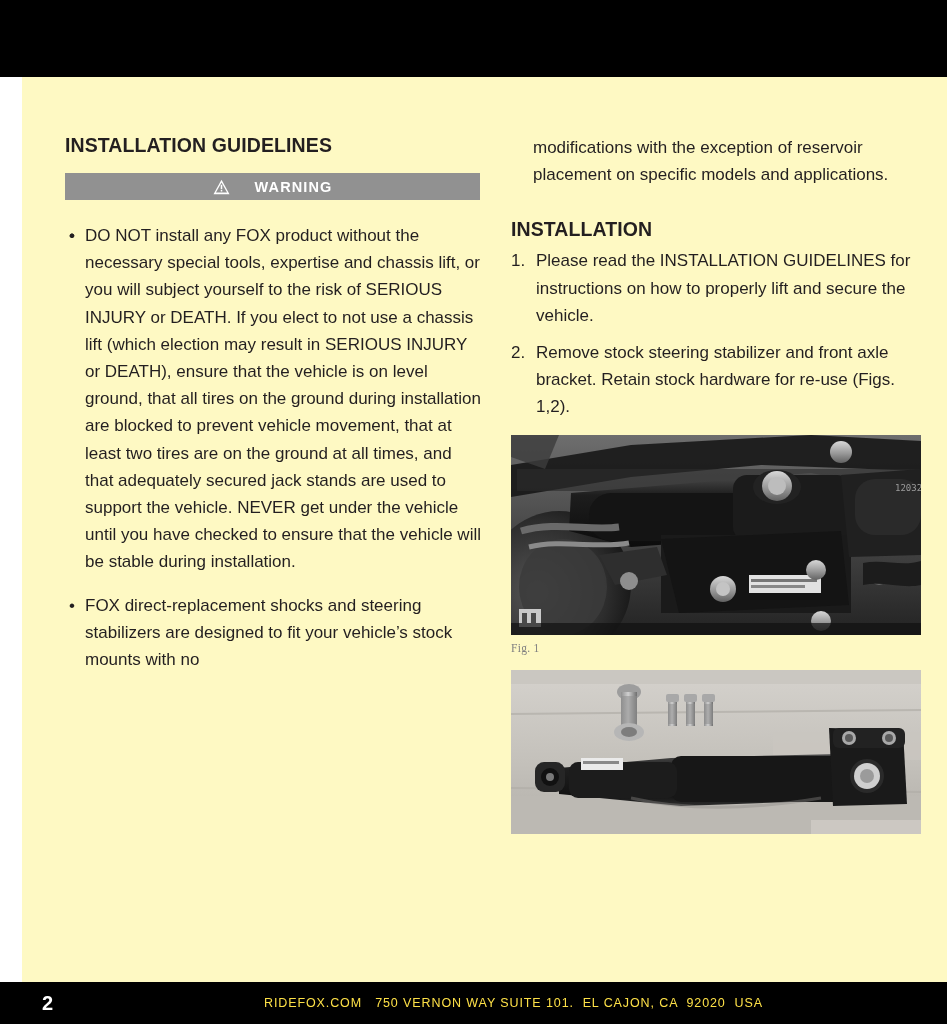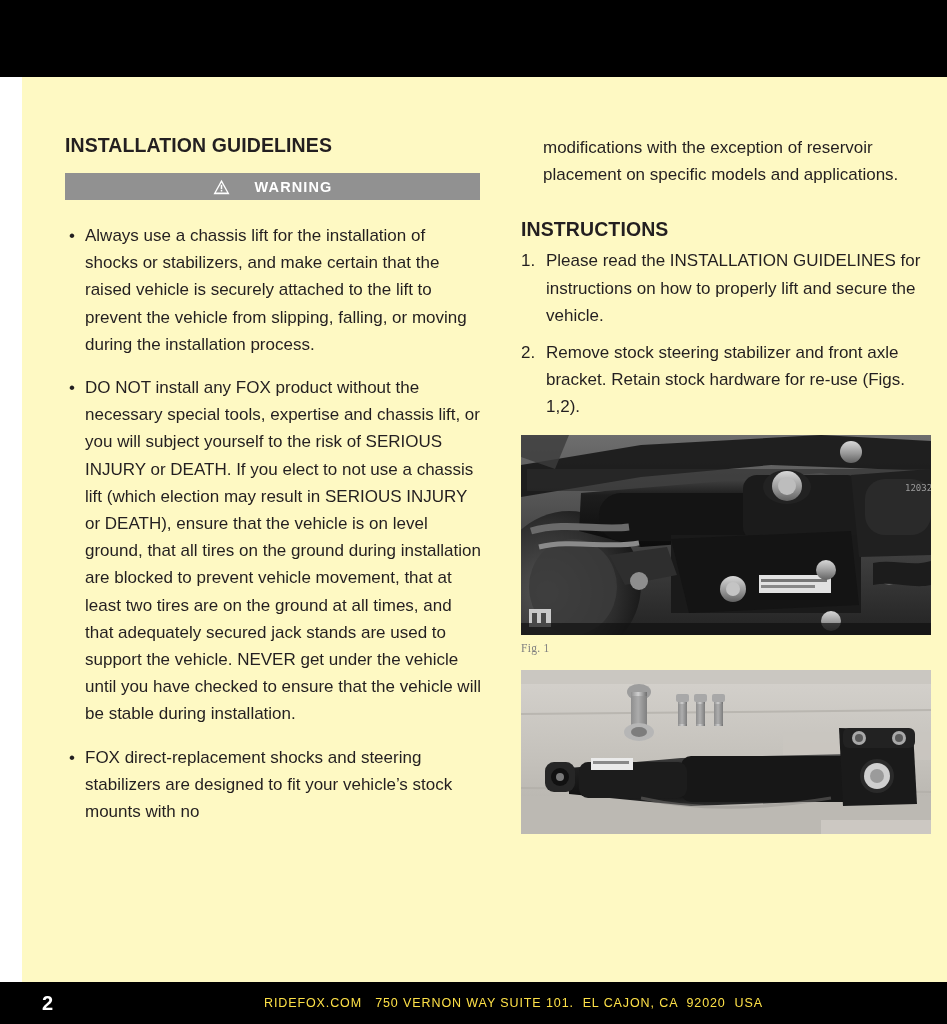--- a/index.html
+++ b/index.html
@@ -39,21 +39,21 @@
   }
   .col-left {
     position: absolute;
     top: 57px;
     left: 43px;
     width: 416px;
   }
   .col-right {
     position: absolute;
     top: 57px;
-    left: 499px;
+    left: 489px;
     width: 410px;
   }
   h1.section-title {
     font-size: 19.5px;
     font-weight: bold;
     letter-spacing: 0.1px;
     margin: 0 0 16px 0;
     color: #231f20;
   }
   
@@ -209,39 +209,38 @@
               <rect x="9.1" y="12.5" width="1.8" height="1.8" fill="#ffffff"></rect>
             </svg>
           </span>
           <span class="warning-label">WARNING</span>
         </div>
       </div>
 
       <ul class="bullets">
         <li>
           <span class="dot">•</span>
-          <span>Always use a chassis lift for the installation of shocks or stabilizers, and make certain that the raised vehicle is securely attached to the lift to prevent the vehicle from slipping, falling, or moving during the installation process.</span>
         </li>
         <li>
           <span class="dot">•</span>
           <span>DO NOT install any FOX product without the necessary special tools, expertise and chassis lift, or you will subject yourself to the risk of SERIOUS INJURY or DEATH. If you elect to not use a chassis lift (which election may result in SERIOUS INJURY or DEATH), ensure that the vehicle is on level ground, that all tires on the ground during installation are blocked to prevent vehicle movement, that at least two tires are on the ground at all times, and that adequately secured jack stands are used to support the vehicle. NEVER get under the vehicle until you have checked to ensure that the vehicle will be stable during installation.</span>
         </li>
         <li>
           <span class="dot">•</span>
           <span>FOX direct-replacement shocks and steering stabilizers are designed to fit your vehicle’s stock mounts with no</span>
         </li>
       </ul>
 
     </div>
 
     <div class="col-right">
 
       <p class="cont-text">modifications with the exception of reservoir placement on specific models and applications.</p>
 
-      <h2 class="instr-title">INSTRUCTIONS</h2>
+      <h2 class="instr-title">INSTALLATION</h2>
 
       <ol class="instructions">
         <li>
           <span class="num">1.</span>
           <span>Please read the INSTALLATION GUIDELINES for instructions on how to properly lift and secure the vehicle.</span>
         </li>
         <li>
           <span class="num">2.</span>
           <span>Remove stock steering stabilizer and front axle bracket. Retain stock hardware for re-use (Figs. 1,2).</span>
         </li>

